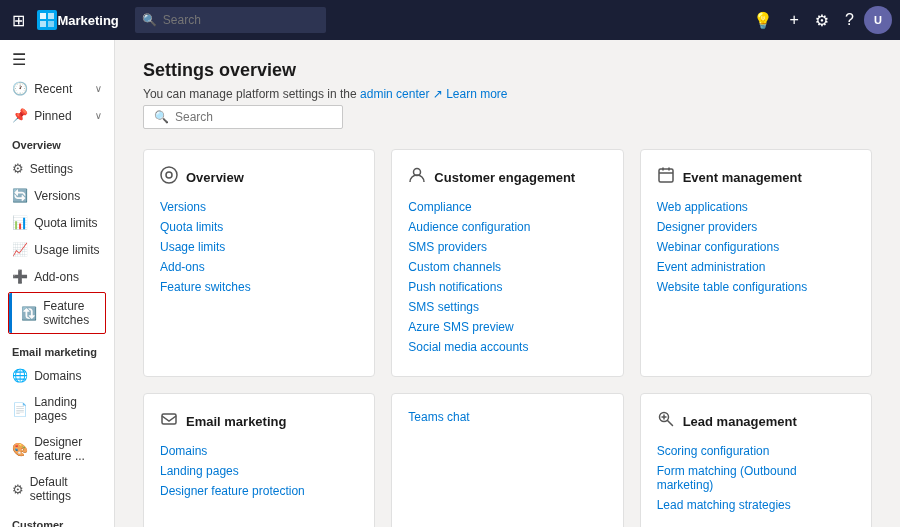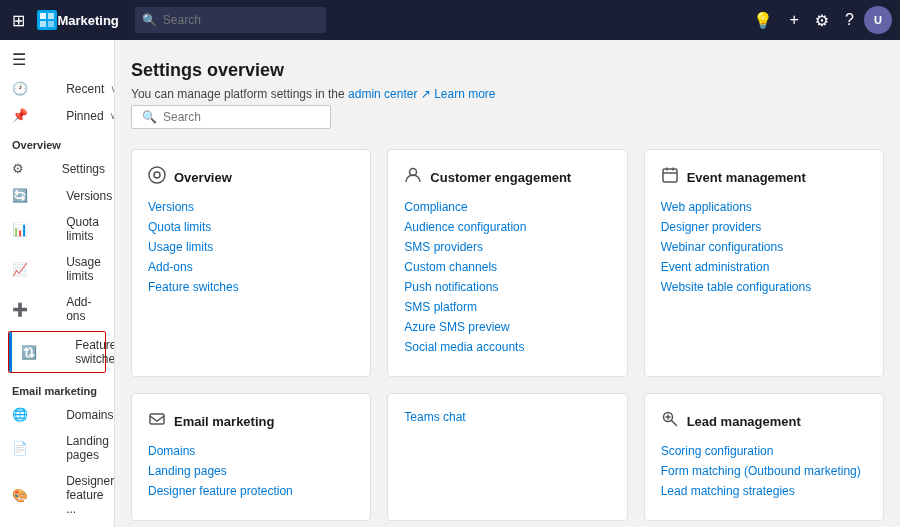--- a/index.html
+++ b/index.html
@@ -119,35 +119,35 @@
       cursor: pointer;
       color: #333;
       font-size: 12px;
       border-radius: 2px;
     }
     .sidebar-item.active-highlight {
       border-left: 3px solid #0078d4;
       padding-left: 9px;
     }
     .sidebar-item-icon { font-size: 13px; color: #555; }
-    .sidebar-item-label { color: #333; margin-left: 32px; }
+    .sidebar-item-label { color: #333; }
     .sidebar-item-arrow { margin-left: auto; font-size: 10px; color: #777; }
 
     .sidebar-section-label {
       padding: 10px 12px 4px;
       font-size: 11px;
       font-weight: 600;
       color: #333;
     }
 
     
     .main {
       flex: 1;
       overflow-y: auto;
-      padding: 20px 16px;
+      padding: 20px 28px;
       background: #f3f2f1;
     }
     .page-title {
       font-size: 18px;
       font-weight: 600;
       color: #1a1a1a;
       margin-bottom: 6px;
     }
     .page-subtitle {
       font-size: 12px;
@@ -346,21 +346,21 @@
               <path d="M2 16c0-3.866 3.134-7 7-7s7 3.134 7 7" stroke="#555" stroke-width="1.5" fill="none"></path>
             </svg>
           </span>
           <span class="card-title">Customer engagement</span>
         </div>
         <a class="card-link" href="#">Compliance</a>
         <a class="card-link" href="#">Audience configuration</a>
         <a class="card-link" href="#">SMS providers</a>
         <a class="card-link" href="#">Custom channels</a>
         <a class="card-link" href="#">Push notifications</a>
-        <a class="card-link" href="#">SMS platform</a>
+        <a class="card-link" href="#">SMS settings</a>
         <a class="card-link" href="#">Azure SMS preview</a>
         <a class="card-link" href="#">Social media accounts</a>
       </div>
 
       <div class="card">
         <div class="card-header">
           <span class="card-icon">
             <svg width="18" height="18" viewBox="0 0 18 18" fill="none">
               <rect x="2" y="3" width="14" height="13" rx="1.5" stroke="#555" stroke-width="1.5" fill="none"></rect>
               <path d="M6 2v2M12 2v2" stroke="#555" stroke-width="1.5" stroke-linecap="round"></path>

